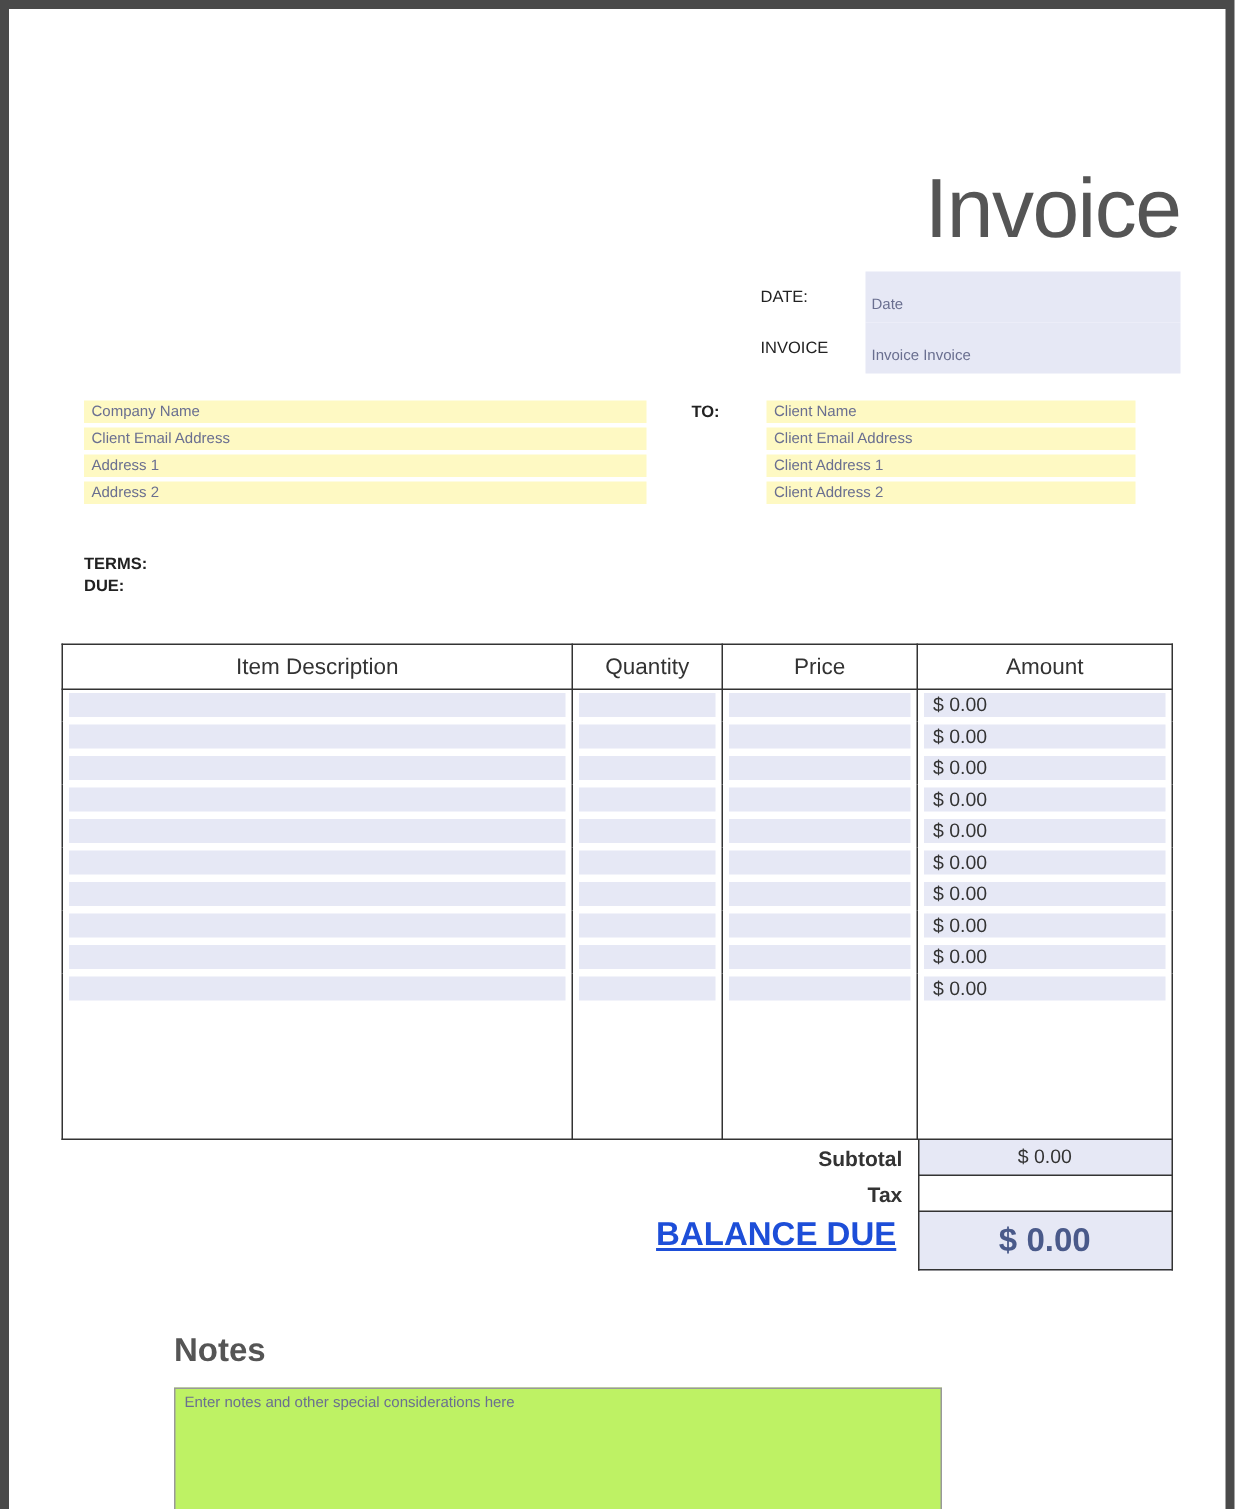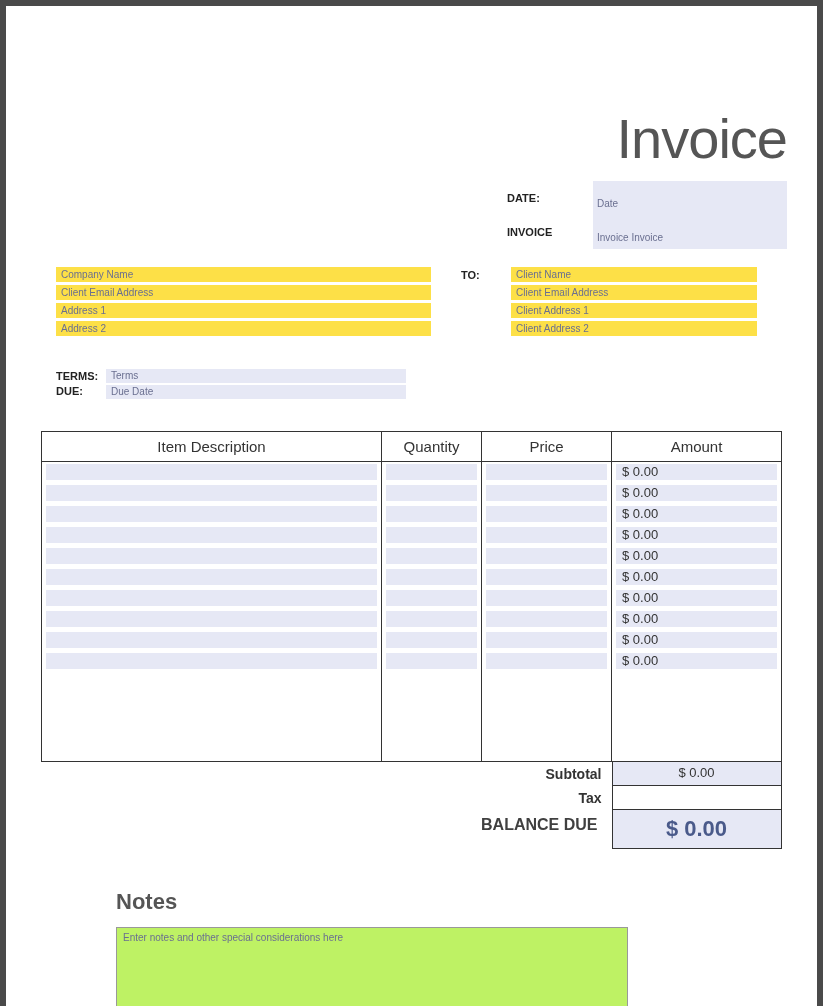--- a/index.html
+++ b/index.html
@@ -26,22 +26,22 @@
     letter-spacing: -1px;
   }
   .meta-block {
     float: right;
     width: 280px;
     font-size: 0;
   }
   .meta-row { display: flex; align-items: center; }
   .meta-label {
     font-size: 11px;
-    font-weight: bold;
-    width: 86px;
+    font-weight: normal;
+    width: 70px;
     text-align: left;
     color: #222;
   }
   .meta-input {
     flex: 1;
     background: #e6e8f5;
     font-size: 10px;
     color: #6a6f90;
     padding: 17px 4px;
     height: 14px;
@@ -58,21 +58,21 @@
   .party-col.to   { flex: 1; margin-left: 0; }
   .party-label {
     font-size: 11px;
     font-weight: bold;
     width: 50px;
     padding-top: 2px;
     color: #222;
   }
   .party-fields { flex: 1; padding-right: 30px; }
   .party-fields .field {
-    background: #fde047;
+    background: #fef9c3;
     font-size: 10px;
     color: #6a6f90;
     padding: 2px 5px;
     margin-bottom: 3px;
     height: 15px;
     line-height: 12px;
   }
 
   .terms-block {
     margin-top: 30px;
@@ -157,24 +157,25 @@
     border-right: 1px solid #333;
     border-bottom: 1px solid #333;
     text-align: center;
     font-size: 13px;
     padding: 3px 0;
     background: #e6e8f5;
     color: #333;
   }
   .totals-value.tax { background: #fff; }
   .balance-row .totals-label {
-    font-size: 16px;
-    font-weight: bold;
-    color: #404040;
+    font-size: 22px;
+    font-weight: bold;
+    color: #1d4ed8;
     padding: 6px 14px;
+    text-decoration: underline;
   }
   .balance-row .totals-value {
     font-size: 22px;
     font-weight: bold;
     color: #4a5a8a;
     background: #e6e8f5;
     padding: 6px 0;
   }
 
   .notes-heading {
@@ -230,24 +231,20 @@
         <div class="field">Client Address 1</div>
         <div class="field">Client Address 2</div>
       </div>
     </div>
   </div>
 
   <div class="terms-block">
     <div class="terms-labels">
       <div>TERMS:</div>
       <div>DUE:</div>
-    </div>
-    <div class="terms-fields">
-      <div class="field">Terms</div>
-      <div class="field">Due Date</div>
     </div>
   </div>
 
   <table class="items">
     <thead>
       <tr>
         <th class="desc">Item Description</th>
         <th class="qty">Quantity</th>
         <th class="price">Price</th>
         <th class="amt">Amount</th>

